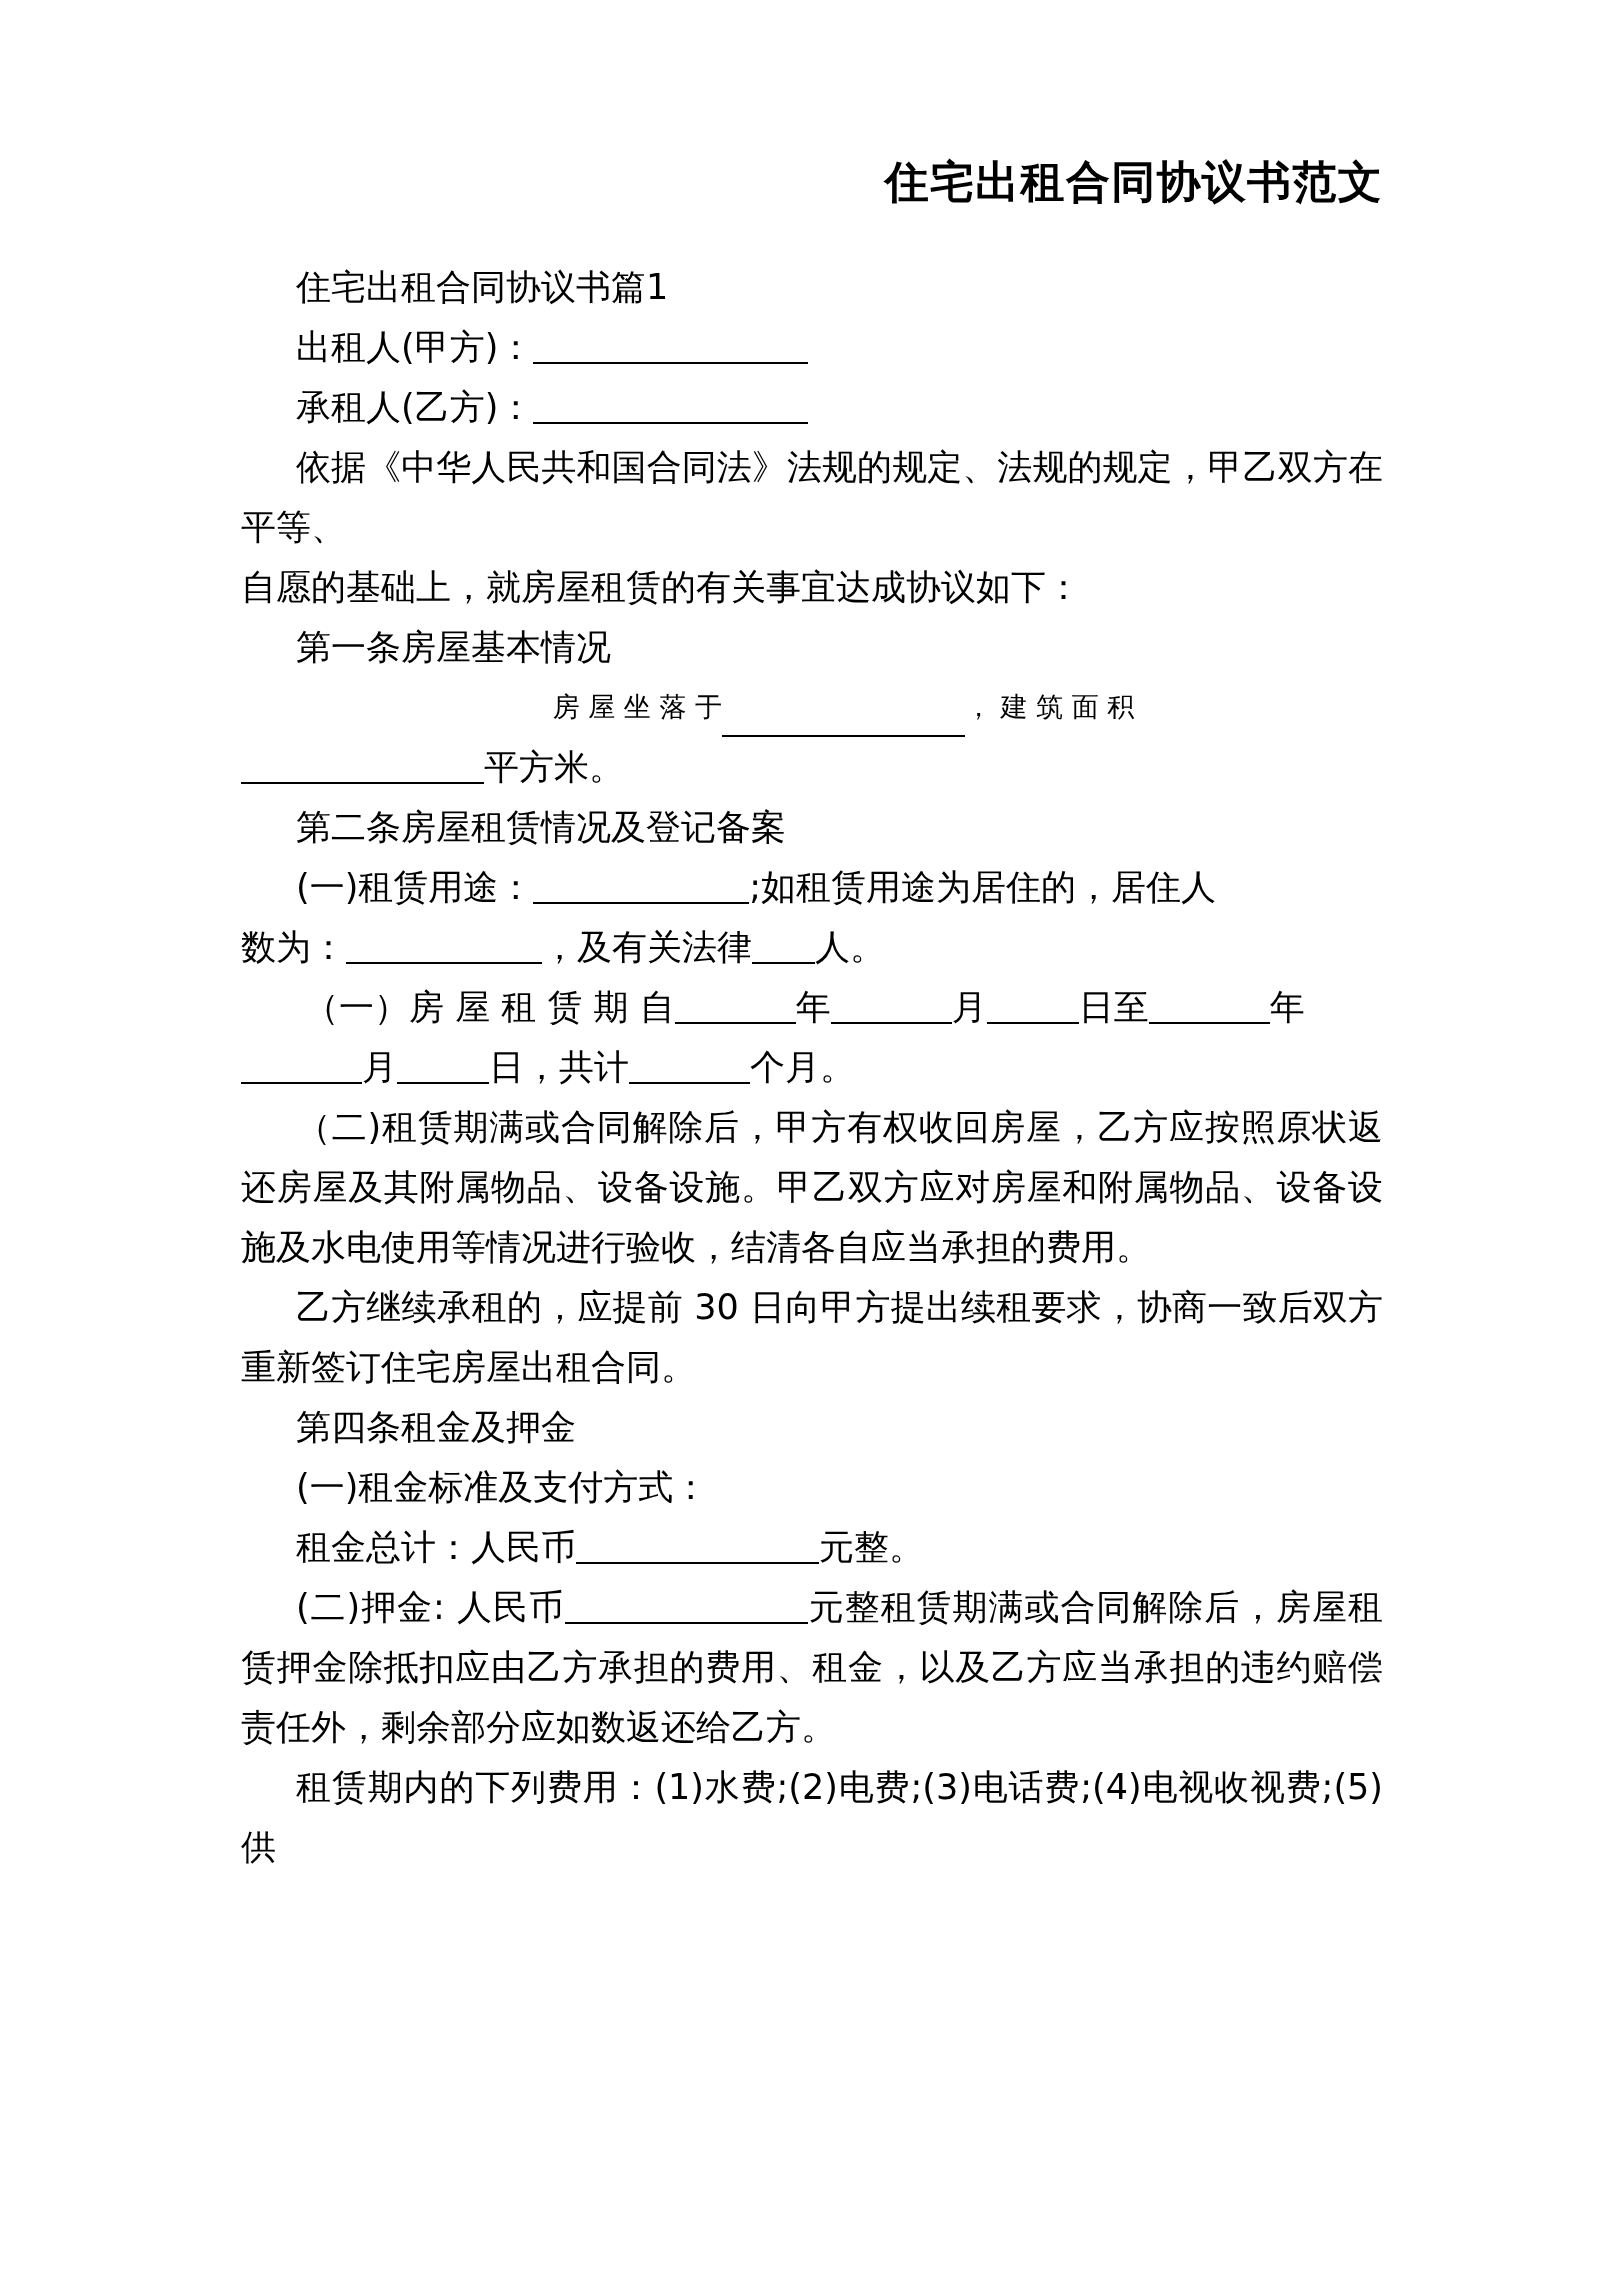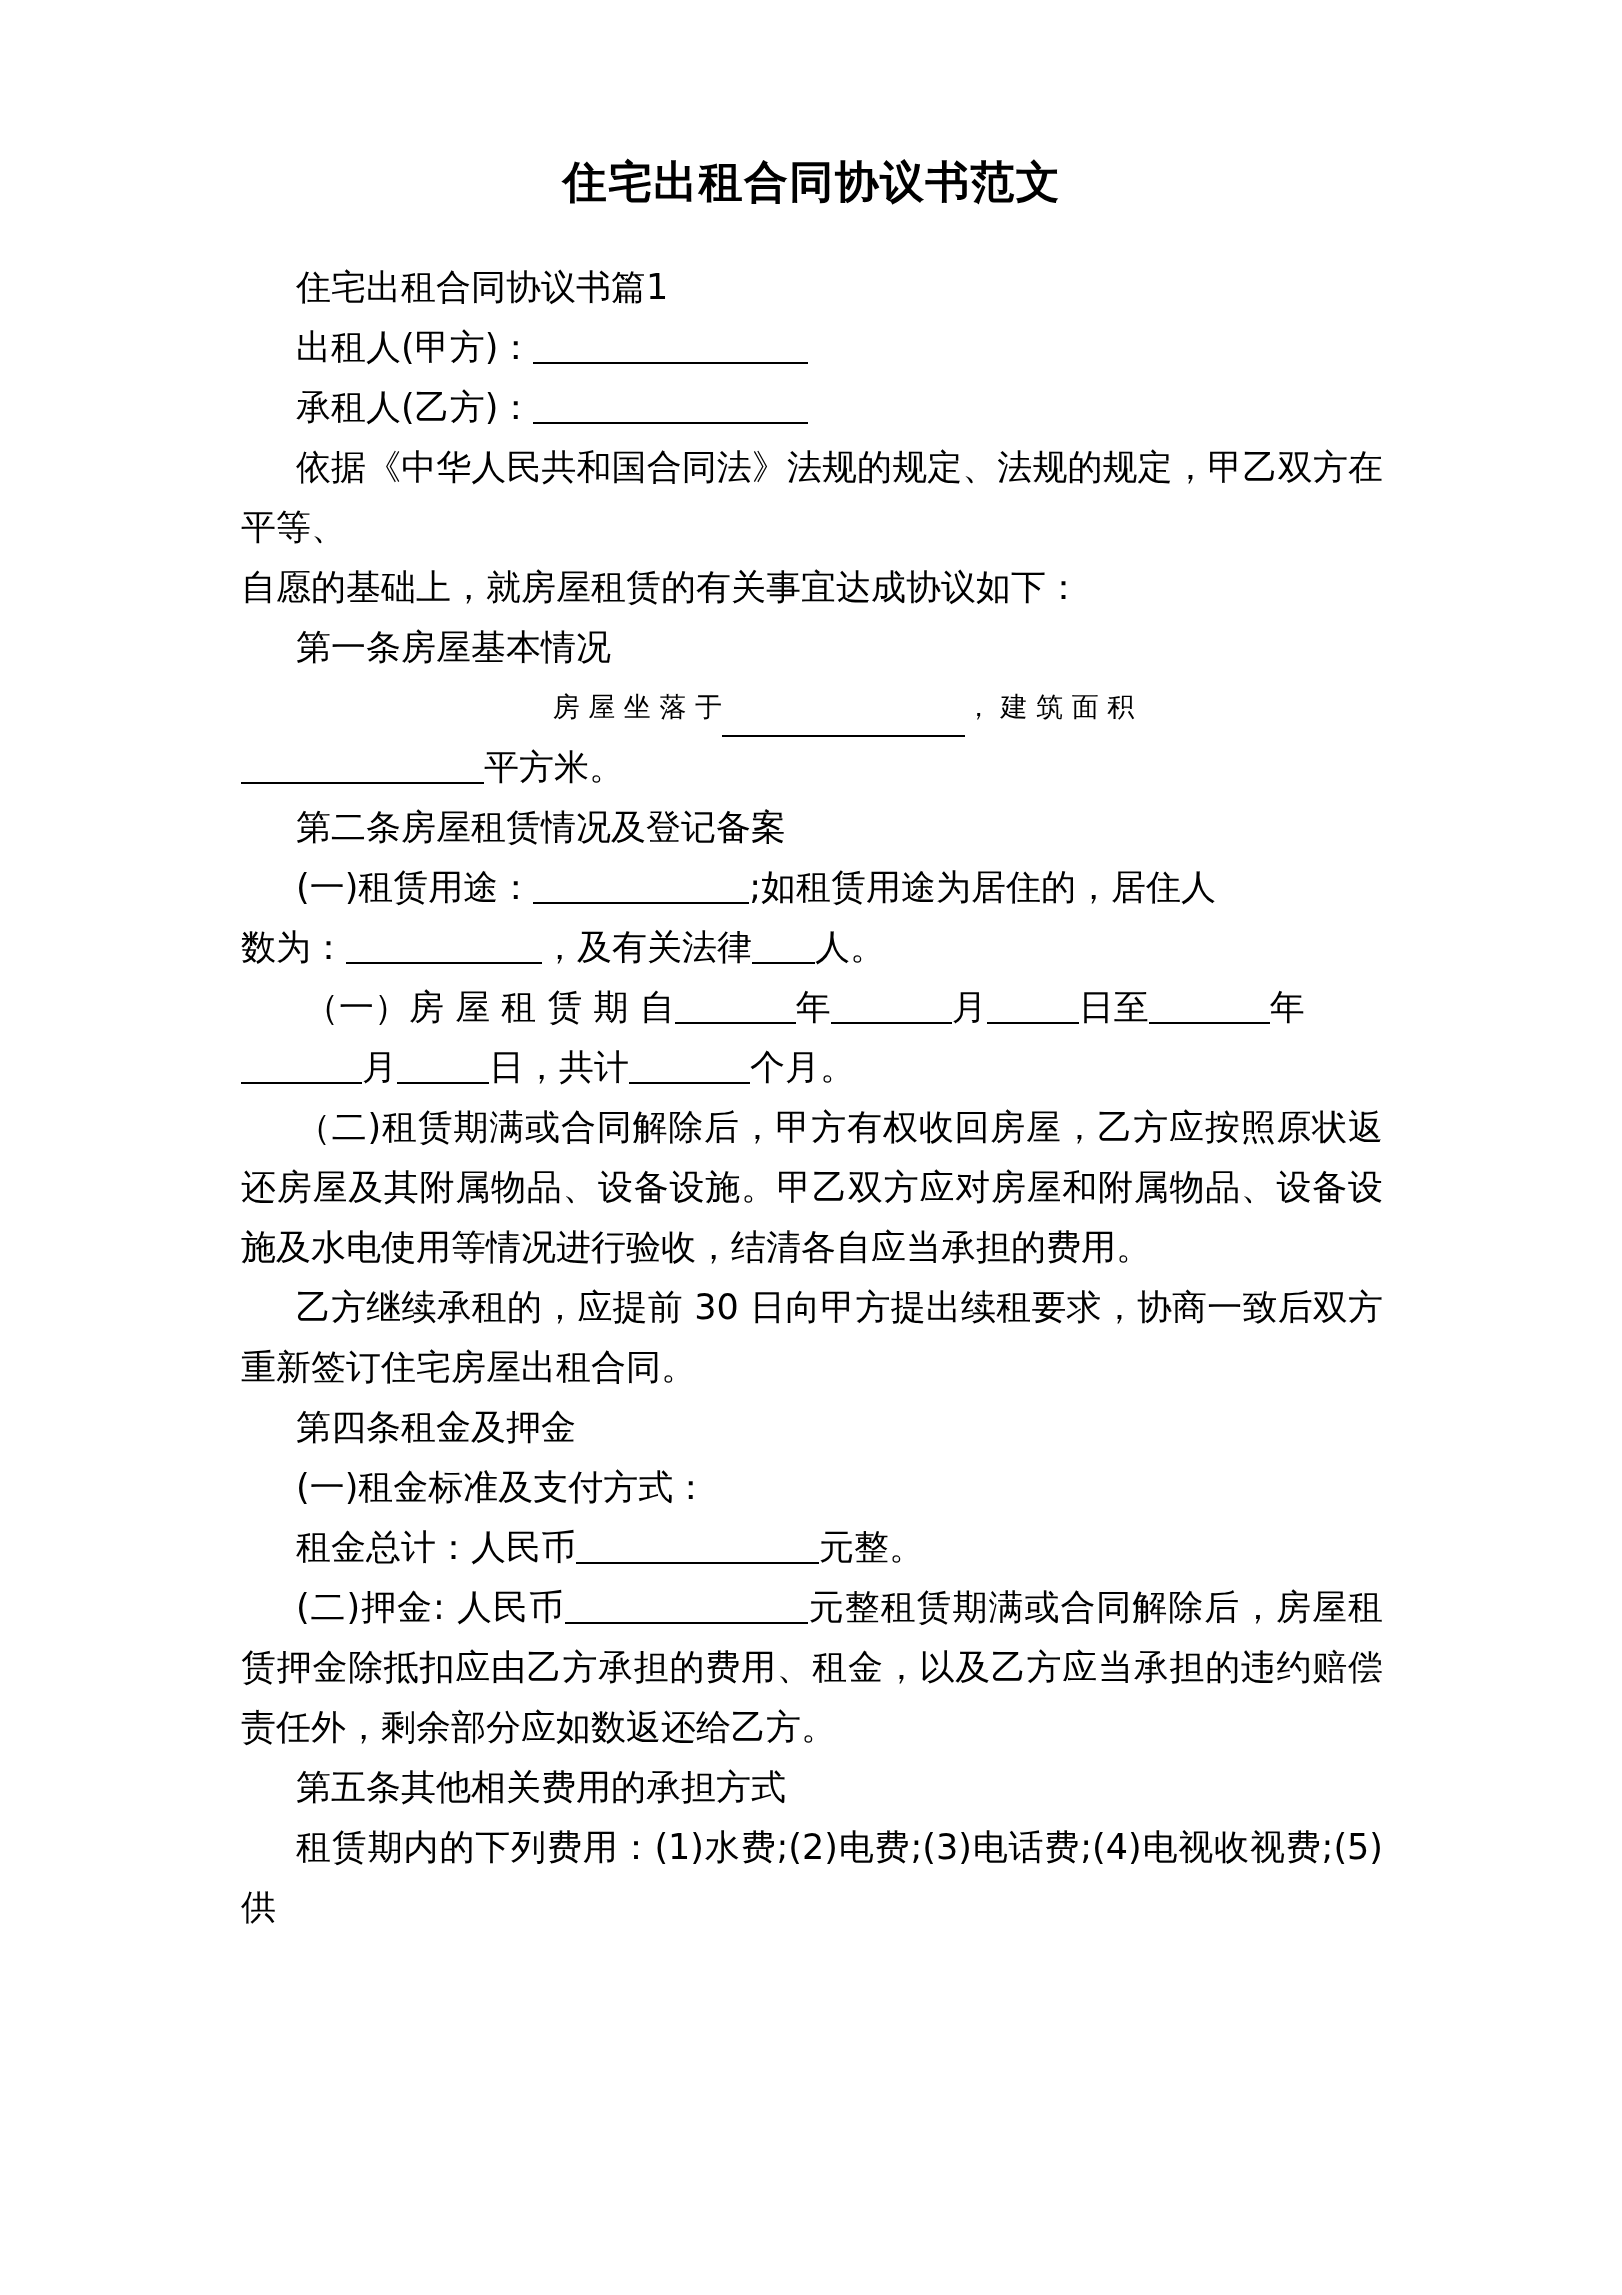--- a/index.html
+++ b/index.html
@@ -23,21 +23,21 @@
   }
   .content {
     position: absolute;
     left: 241px;
     top: 154px;
     width: 1142px;
   }
   .doc-title {
     font-size: 44px;
     font-weight: bold;
-    text-align: center;
+    text-align: right;
     letter-spacing: 1.3px;
     line-height: 1.25;
     margin: 0 0 48px 0;
     white-space: nowrap;
   }
   .para {
     font-size: 35px;
     line-height: 60px;
     margin: 0;
     text-align: justify;
@@ -135,19 +135,18 @@
     <p class="para indent">(一)租金标准及支付方式：</p>
 
     <p class="para indent">
       <span>租金总计：人民币</span><span class="blank b-xl"></span><span>元整。</span>
     </p>
 
     <p class="para indent">
       <span>(二)押金: 人民币</span><span class="blank b-xl"></span><span>元整租赁期满或合同解除后，房屋租赁押金除抵扣应由乙方承担的费用、租金，以及乙方应当承担的违约赔偿责任外，剩余部分应如数返还给乙方。</span>
     </p>
 
-    <p class="para indent">第五条其他相关费用的承担方式</p>
 
     <p class="para indent">租赁期内的下列费用：(1)水费;(2)电费;(3)电话费;(4)电视收视费;(5)供</p>
 
   </div>
 </div>
 
 
 </body></html>

